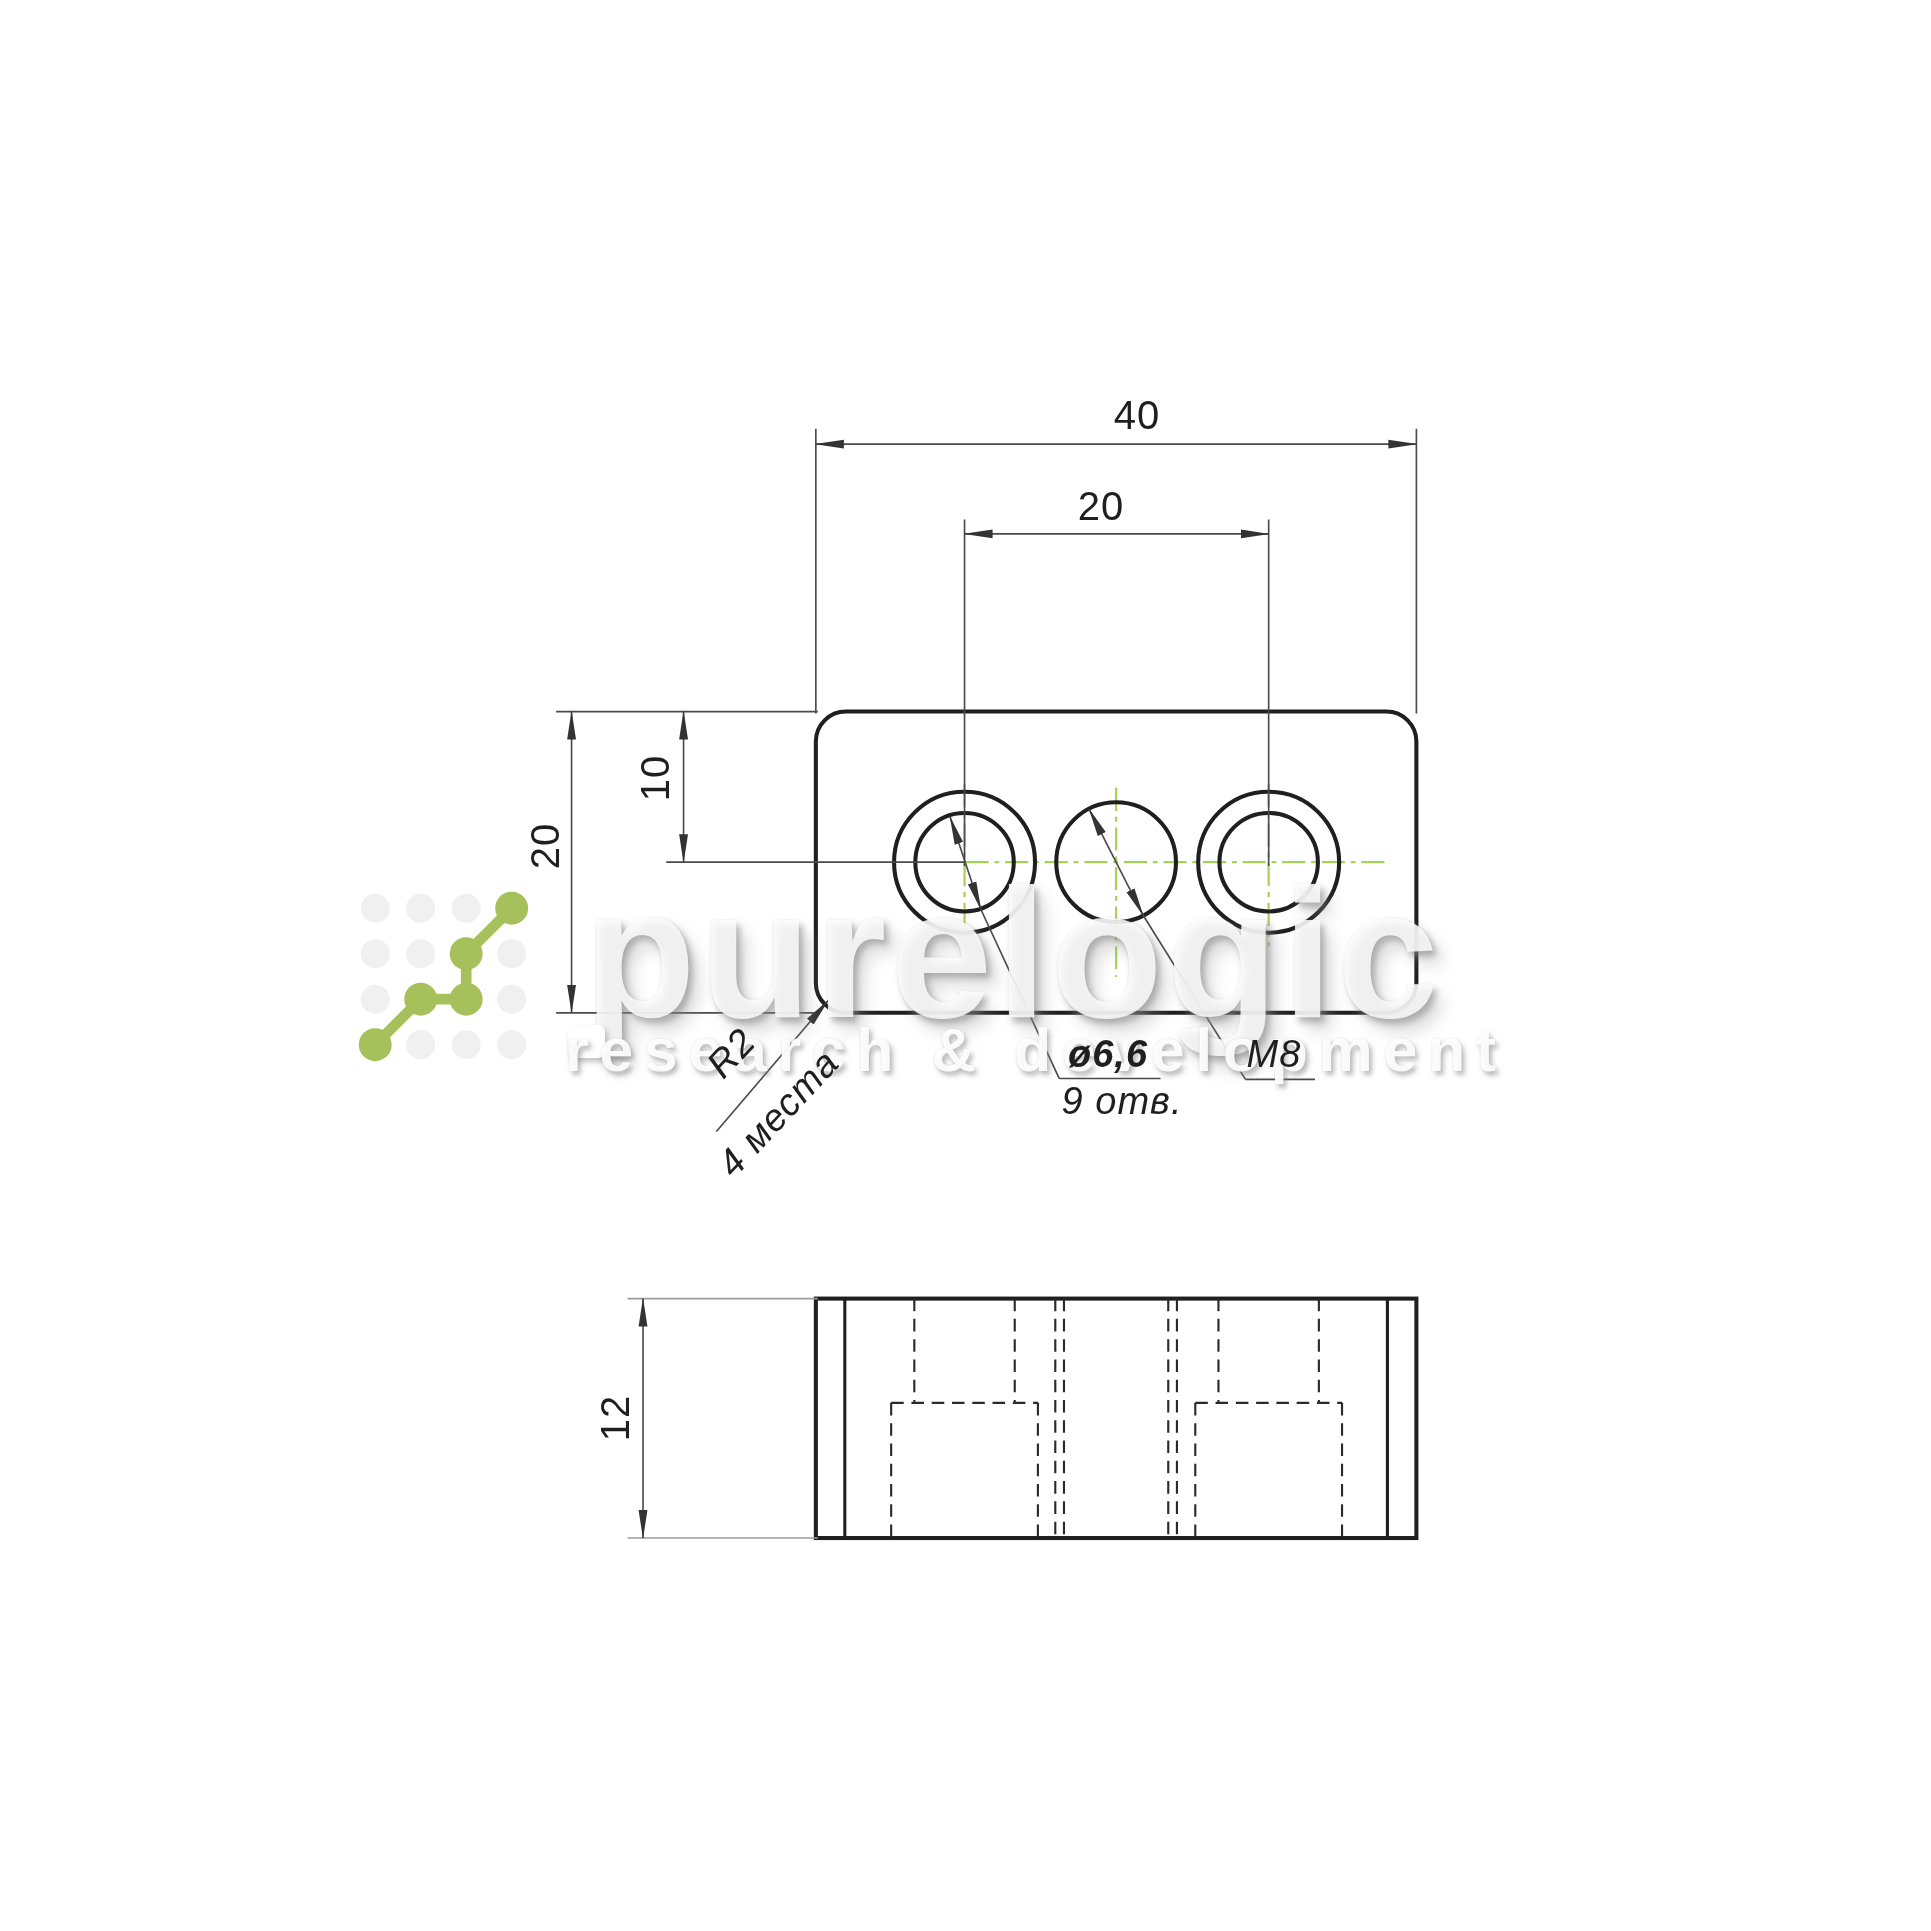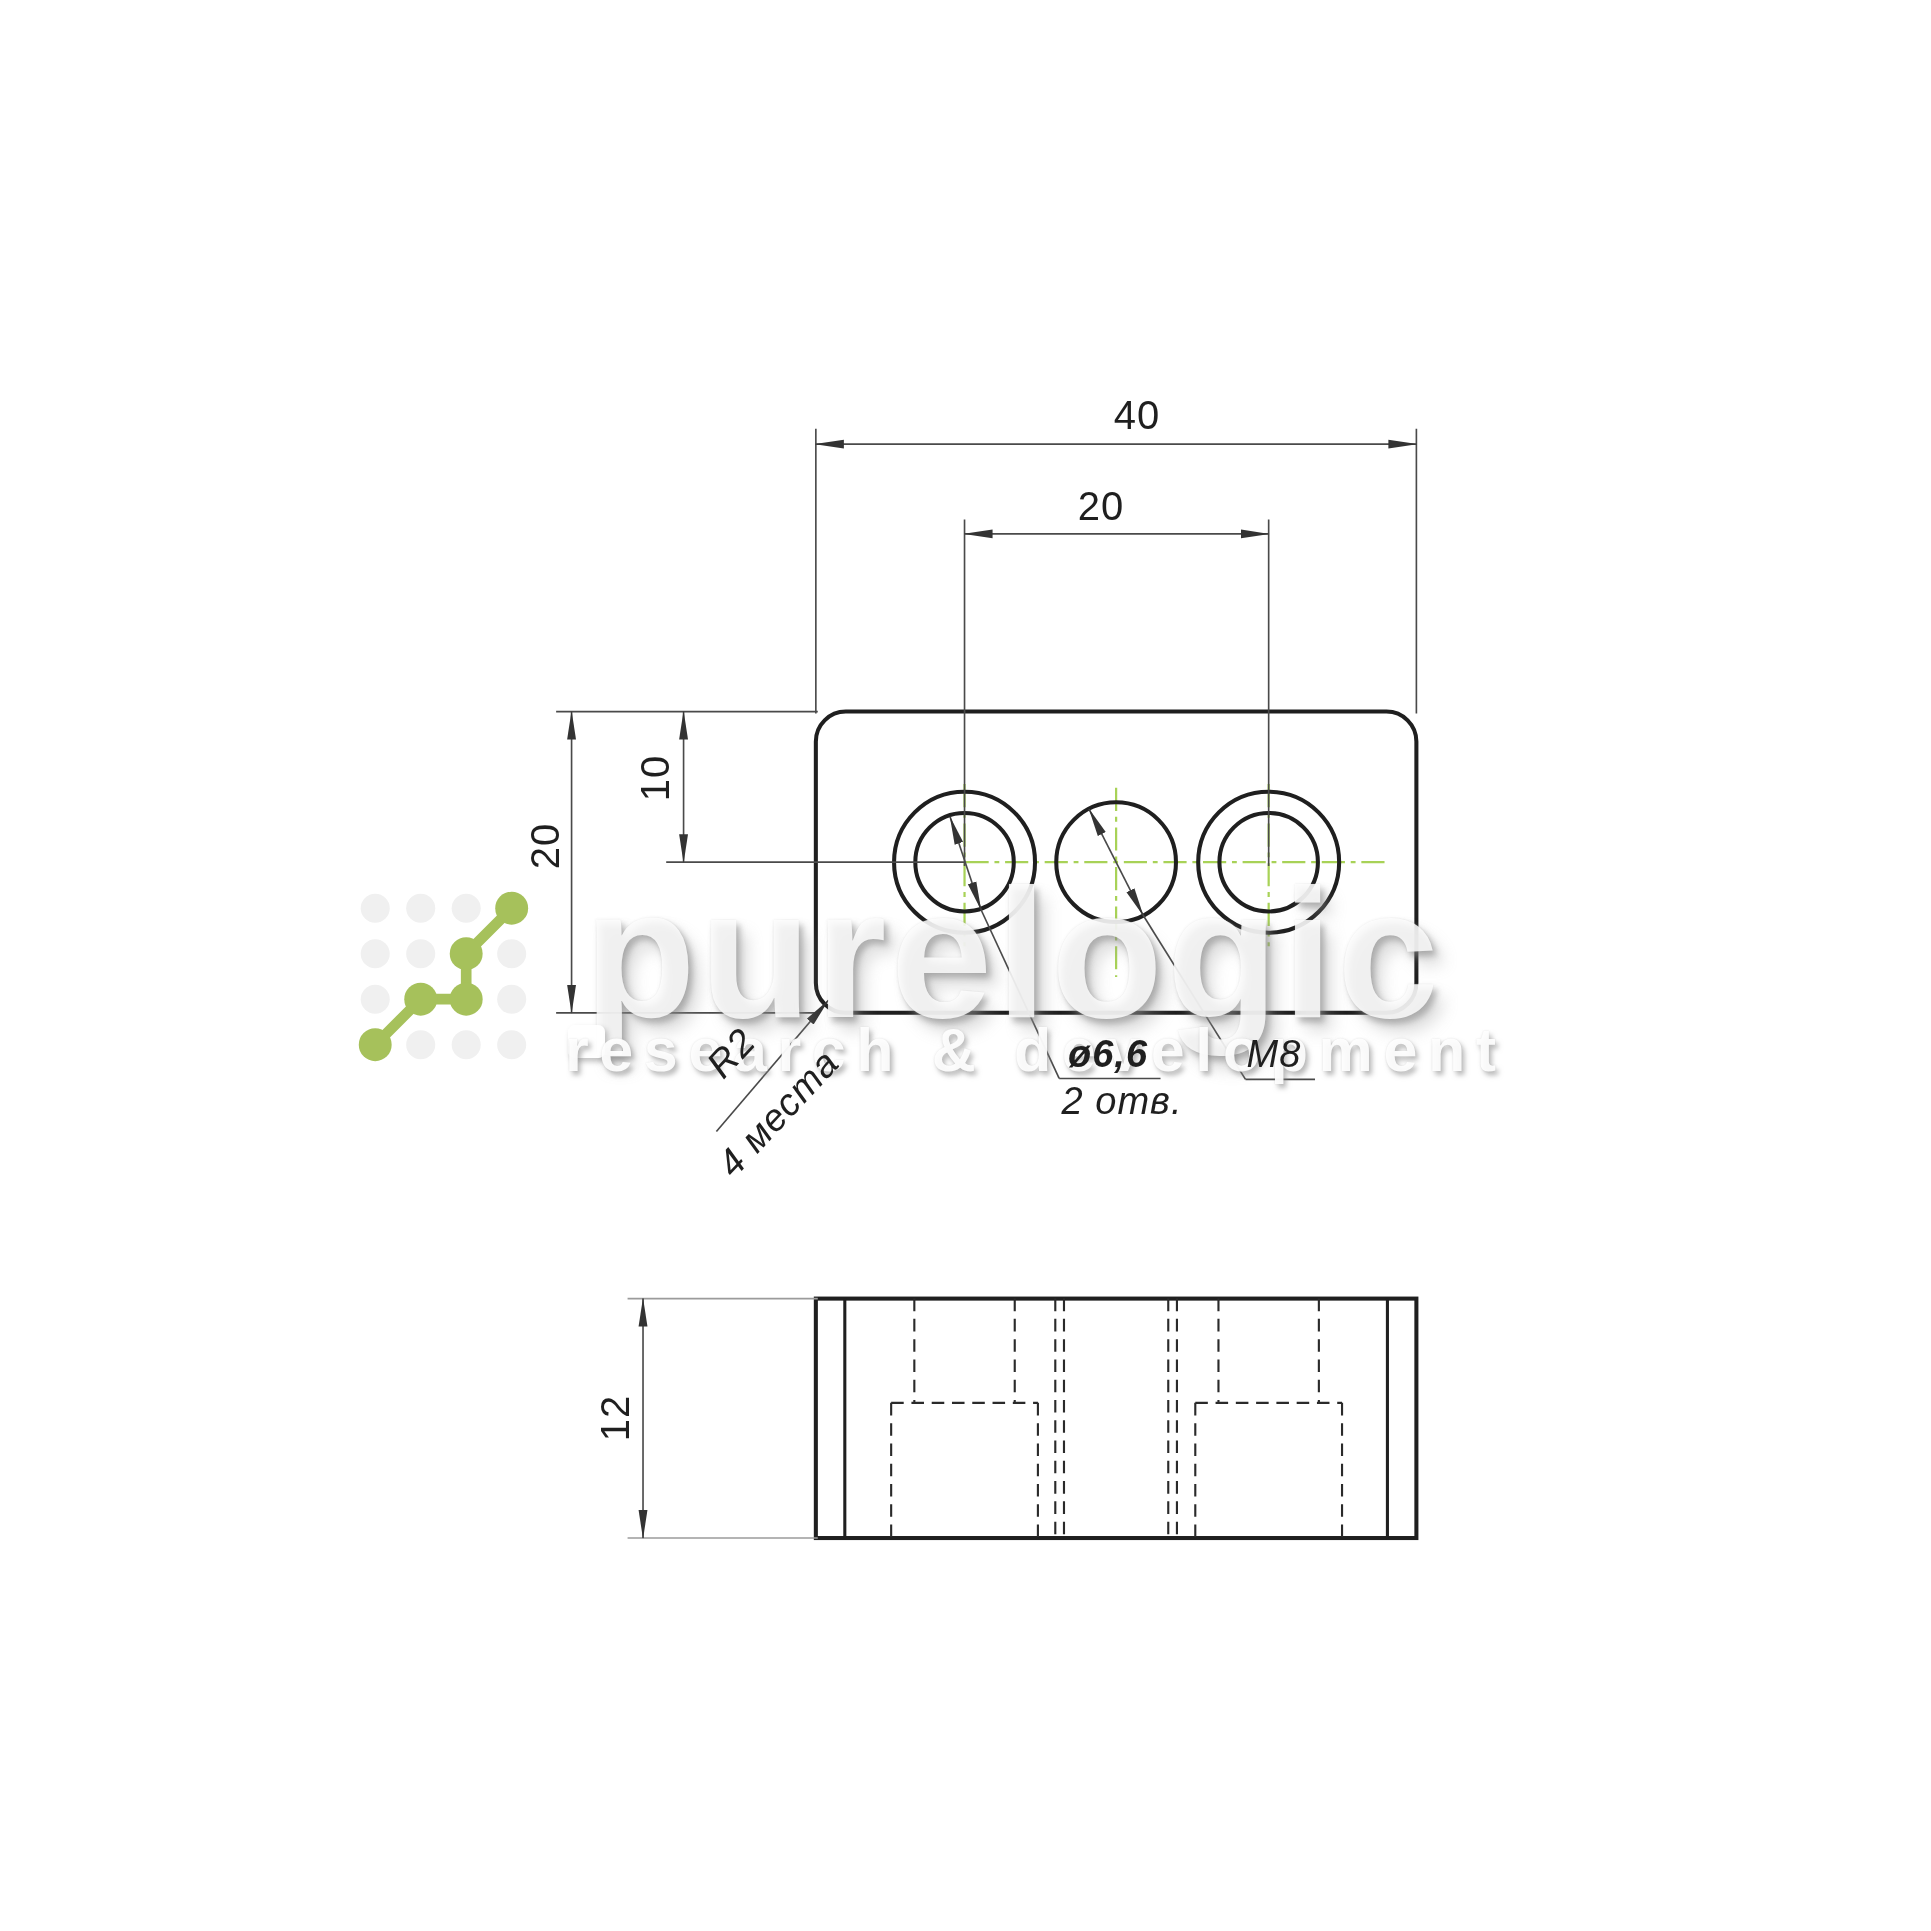--- a/index.html
+++ b/index.html
@@ -151,19 +151,19 @@
   <div class="wm wm-dot"></div>
   <div class="wm wm-tag">research &amp; development</div>
 
   <div class="lbl dimnum" style="left:1110px;top:415px;margin-left:27px;">40</div>
   <div class="lbl dimnum" style="left:1101px;top:506px;">20</div>
   <div class="lbl dimnum rot" style="left:545px;top:846px;">20</div>
   <div class="lbl dimnum rot" style="left:655px;top:778px;">10</div>
   <div class="lbl dimnum rot" style="left:615px;top:1418px;">12</div>
 
   <div class="lbl callout" style="left:1108px;top:1054px;font-weight:bold;">ø6,6</div>
-  <div class="lbl callout" style="left:1122px;top:1101px;">2 отв.</div>
+  <div class="lbl callout" style="left:1122px;top:1101px;">9 отв.</div>
   <div class="lbl callout" style="left:1274px;top:1054px;">M8</div>
   <div class="lbl callout rot47" style="left:731px;top:1053px;">R2</div>
   <div class="lbl callout rot47" style="left:778px;top:1113px;">4 места</div>
 
 </div>
 
 
 </body></html>

